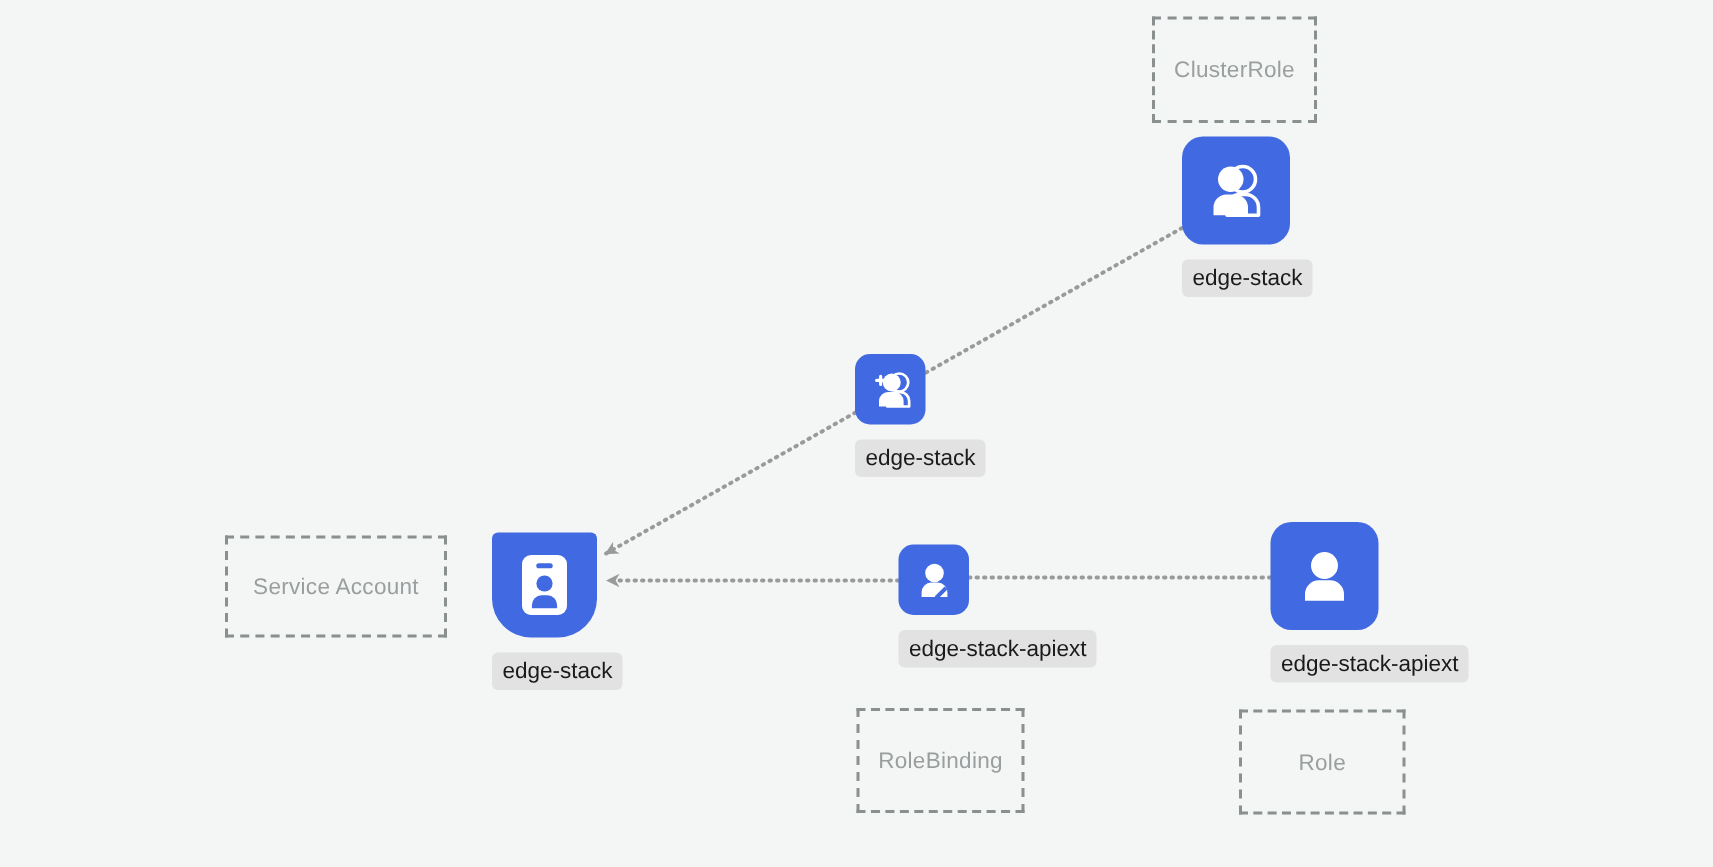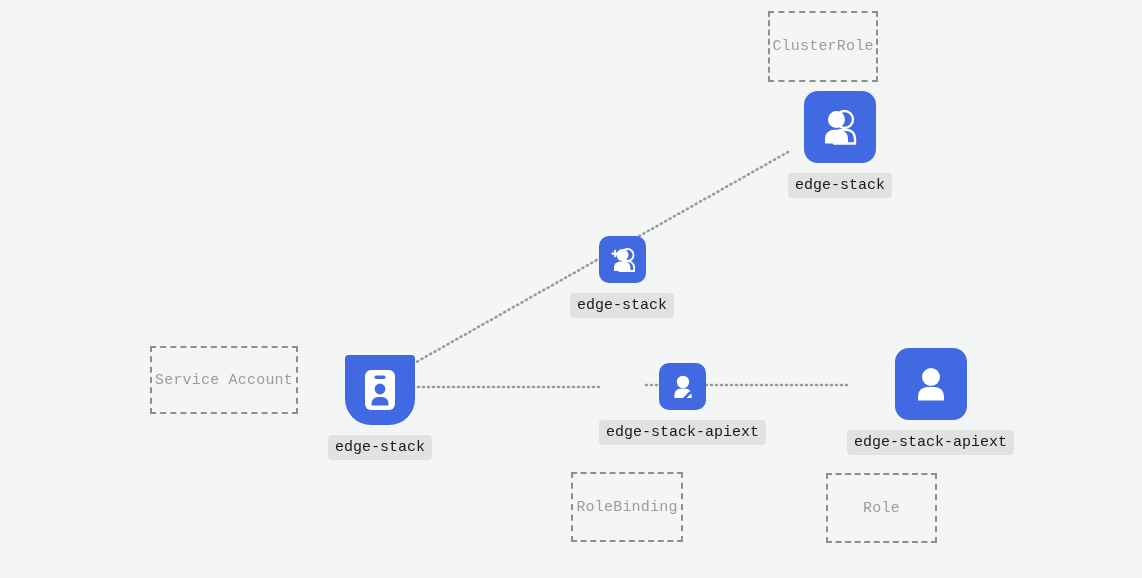--- a/index.html
+++ b/index.html
@@ -10,21 +10,20 @@
     width: 1142px;
     height: 578px;
     background: #f4f5f5;
     font-family: "Liberation Sans", sans-serif;
     overflow: hidden;
   }
   #canvas {
     position: relative;
     width: 1086px;
     height: 578px;
-    font-family: Liberation Mono, monospace;
   }
   #edges {
     position: absolute;
     left: 0;
     top: 0;
     width: 1142px;
     height: 578px;
   }
 
   
@@ -42,21 +41,20 @@
     font-size: 15px;
     letter-spacing: .2px;
     white-space: nowrap;
   }
 
   
   .node {
     position: absolute;
     display: flex;
     flex-direction: column;
-    align-items: center;
   }
   .icon-tile {
     background: #4169e1;
     display: flex;
     align-items: center;
     justify-content: center;
     position: relative;
   }
   .icon-tile.rounded {
     border-radius: 14px;
@@ -100,21 +98,21 @@
     <line x1="599" y1="387" x2="405" y2="387" stroke="#9a9a9a" stroke-width="2.6" stroke-dasharray="1 4" stroke-linecap="round" marker-end="url(#arrowhead)"></line>
 
     <line x1="847" y1="385" x2="646" y2="385" stroke="#9a9a9a" stroke-width="2.6" stroke-dasharray="1 4" stroke-linecap="round"></line>
   </svg>
 
   <div class="kind-box" style="left:768px; top:11px; width:110px; height:71px;">
     <span class="kind-label">ClusterRole</span>
   </div>
 
 
-  <div class="kind-box" style="left:150px; top:346px; width:148px; height:68px;">
+  <div class="kind-box" style="left:150px; top:357px; width:148px; height:68px;">
     <span class="kind-label">Service Account</span>
   </div>
 
   <div class="kind-box" style="left:826px; top:473px; width:111px; height:70px;">
     <span class="kind-label">Role</span>
   </div>
 
   <div class="kind-box" style="left:571px; top:472px; width:112px; height:70px;">
     <span class="kind-label">RoleBinding</span>
   </div>

